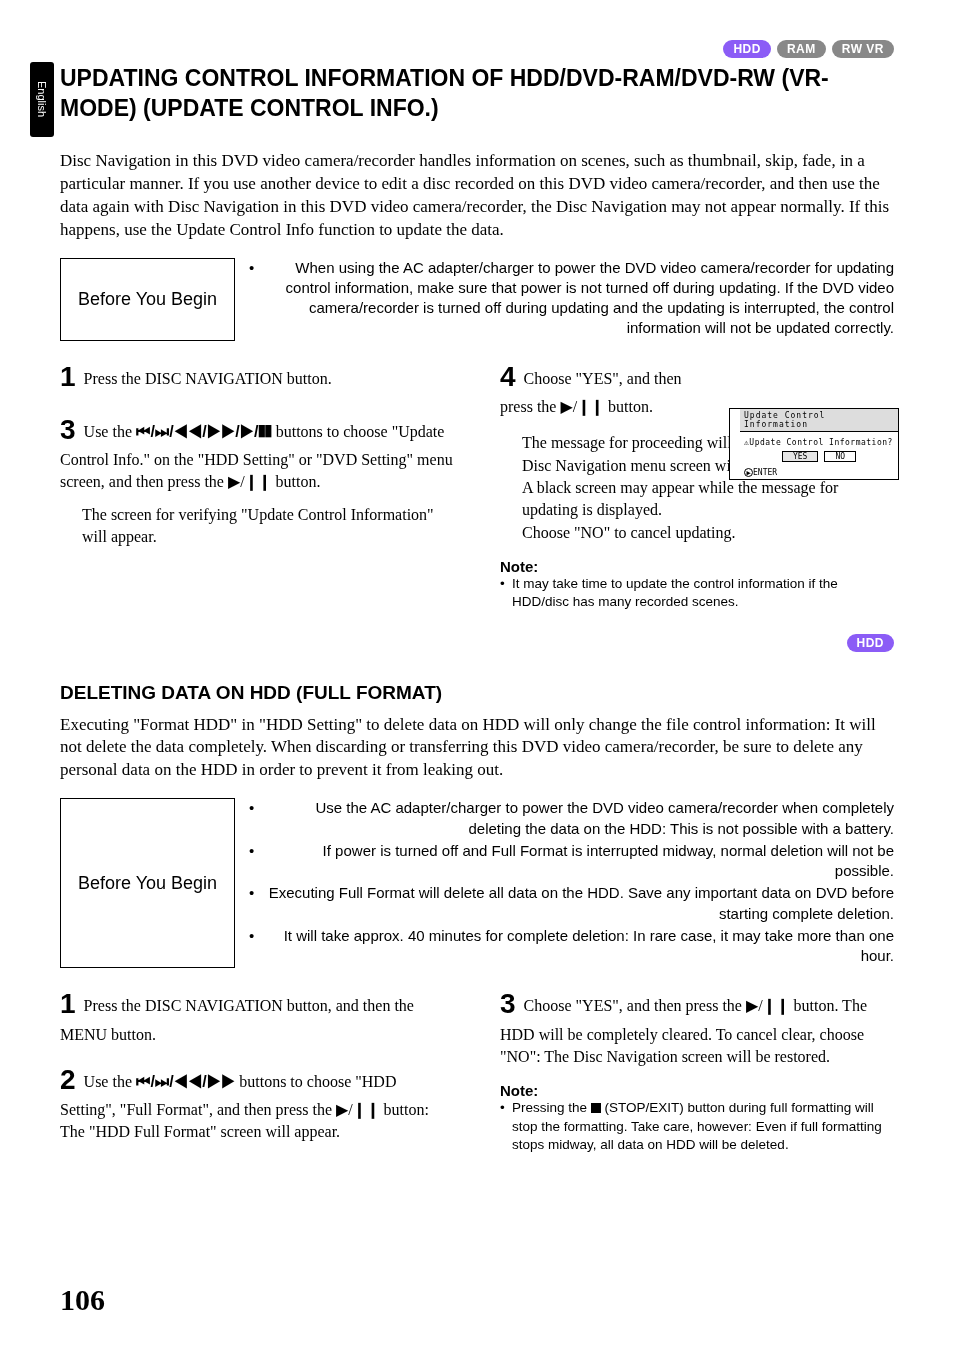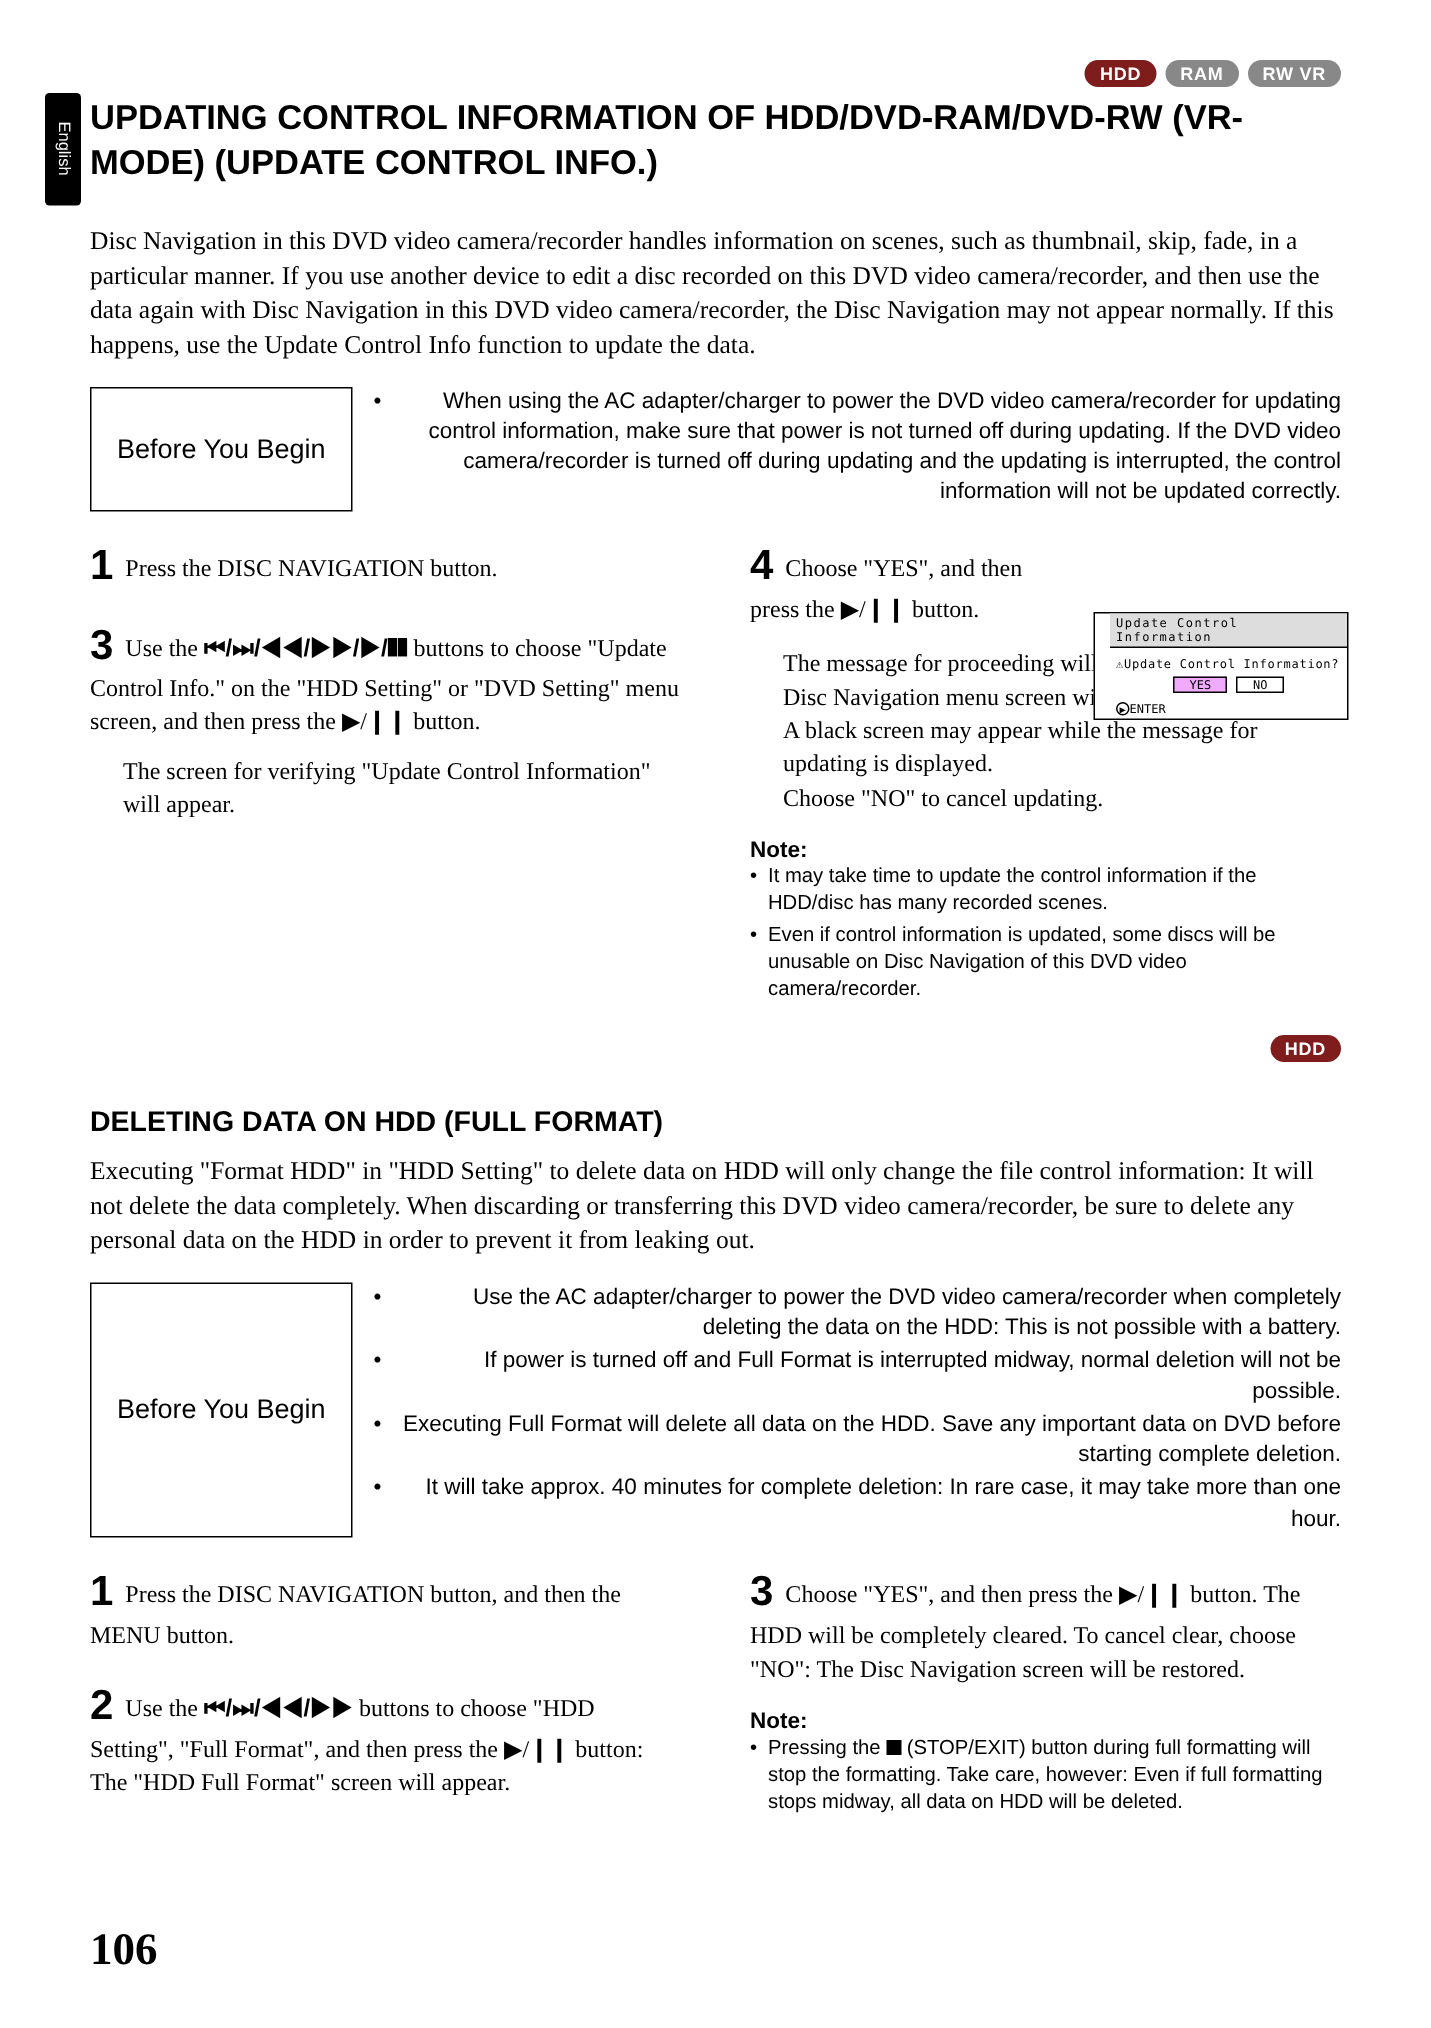--- a/index.html
+++ b/index.html
@@ -36,21 +36,21 @@
   }
   .badge {
     background: #888;
     color: #fff;
     font-size: 12px;
     font-weight: bold;
     padding: 2px 10px;
     border-radius: 10px;
     letter-spacing: 0.5px;
   }
-  .badge-hdd { background: #7f1d1d; }
+  .badge-hdd { background: #8b5cf6; }
   h1.section-title {
     font-size: 23px;
     font-weight: bold;
     margin-bottom: 26px;
     line-height: 1.3;
   }
   p.intro {
     font-family: 'Times New Roman', serif;
     font-size: 17px;
     line-height: 1.35;
@@ -127,21 +127,21 @@
     padding: 2px 4px;
     border-bottom: 1px solid #000;
     letter-spacing: 1px;
   }
   .dialog-body {
     padding: 6px 4px 2px 4px;
   }
   .dialog-question { letter-spacing: 0.5px; margin-bottom: 4px; }
   .dialog-buttons { display: flex; gap: 6px; justify-content: center; margin-bottom: 4px; }
   .dialog-btn { border: 1px solid #000; padding: 0 10px; font-size: 8px; }
-  .dialog-btn.yes { background: #f0abfc; }
+  .dialog-btn.yes { background: #e5e5e5; }
   .dialog-footer { font-size: 8px; padding: 0 4px 2px 4px; }
   .dialog-footer .circ { display: inline-block; border: 1px solid #000; border-radius: 50%; width: 9px; height: 9px; text-align: center; line-height: 8px; font-size: 7px; }
   .icon-btn { font-family: Arial, sans-serif; font-weight: bold; }
   h2.subsection {
     font-size: 19px;
     font-weight: bold;
     margin: 30px 0 10px 0;
   }
   .page-num {
     position: absolute;
@@ -213,21 +213,20 @@
     </div>
     <div class="step serif" style="margin-left:22px;">
       <div>The message for proceeding will appear, and then the Disc Navigation menu screen will be restored.</div>
       <div>A black screen may appear while the message for updating is displayed.</div>
       <div>Choose "NO" to cancel updating.</div>
     </div>
     <div>
       <div class="note-label">Note:</div>
       <ul class="note-list">
         <li>It may take time to update the control information if the HDD/disc has many recorded scenes.</li>
-        <li>Even if control information is updated, some discs will be unusable on Disc Navigation of this DVD video camera/recorder.</li>
       </ul>
     </div>
   </div>
 </div>
 
 <div class="dialog-box">
   <div class="dialog-header">Update Control Information</div>
   <div class="dialog-body">
     <div class="dialog-question"><span class="warn-tri">⚠</span><span>Update Control Information?</span></div>
     <div class="dialog-buttons">

